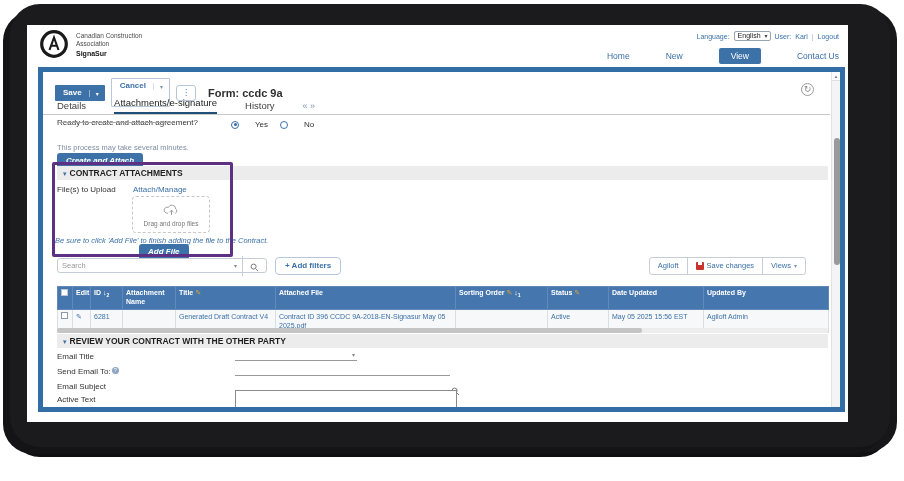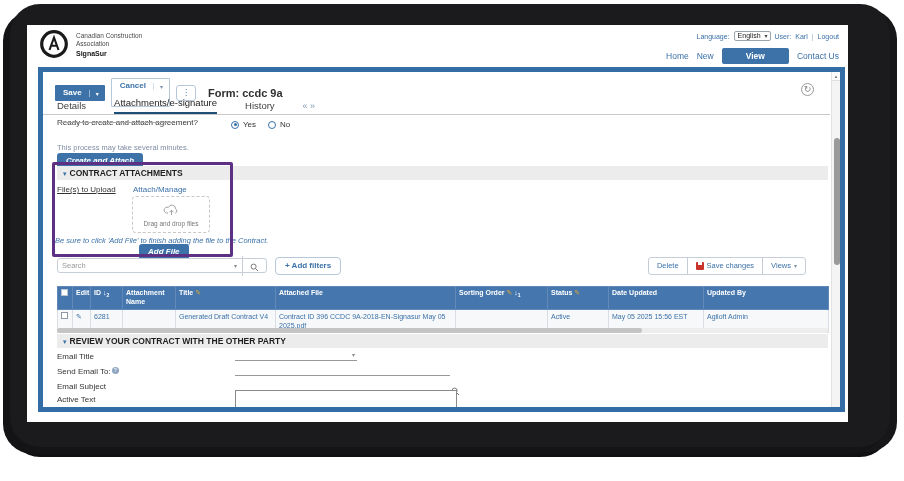--- a/index.html
+++ b/index.html
@@ -19,23 +19,23 @@
   .logo-wrap { position:absolute; left:12px; top:4px; display:flex; gap:7px; }
   .logo-text { padding-top:3px; }
   .org-line { font-size:6.5px; color:#4a4a4a; line-height:1.3; }
   .product { font-size:7px; font-weight:bold; color:#141414; margin-top:1px; }
 
   .top-right { position:absolute; right:9px; top:6px; text-align:right; }
   .lang-row { font-size:7px; color:#3b71a8; display:flex; align-items:center; gap:4px; justify-content:flex-end; }
   .lang-select { border:1px solid #9aa4ae; border-radius:2px; padding:0 2px 1px 3px; font-size:7px; color:#222; background:#fdfdfd; }
   .lang-select .caret { font-size:6px; color:#444; margin-left:4px; }
   .sep { color:#9fb4ca; }
-  .nav-row { margin-top:7px; display:flex; gap:8px; justify-content:flex-end; align-items:center; font-size:8.5px; color:#3b71a8; }
+  .nav-row { margin-top:7px; display:flex; gap:36px; justify-content:flex-end; align-items:center; font-size:8.5px; color:#3b71a8; }
   .nav-item { cursor:pointer; }
-  .nav-item.active { background:#3d72a8; color:#fff; padding:3px 24px; border-radius:2px;font-weight:bold; }
+  .nav-item.active { background:#3d72a8; color:#fff; padding:3px 12px; border-radius:2px; }
 
   
   .main { position:absolute; left:11px; top:42px; width:807px; height:345px;
     border:5px solid #336da6; background:#fff; overflow:hidden; }
   .main-inner { position:absolute; inset:0; }
 
   
   .toolbar { position:absolute; left:12px; top:6px; display:flex; gap:6px; align-items:center; }
   .btn { display:inline-flex; align-items:flex-end; font-size:8px; border-radius:1px; cursor:pointer; }
   .btn-blue { background:#3d72a8; color:#fff; font-weight:bold; padding:3px 0 4px 8px; }
@@ -51,36 +51,36 @@
   .tabs { position:absolute; left:14px; top:25px; display:flex; gap:28px; font-size:9.5px; color:#3f3f3f; align-items:flex-end; }
   .tab { padding-bottom:4px; cursor:pointer; }
   .tab.active { color:#1c1c1c; border-bottom:3px solid #1d4f77; }
   .tab-arrows { color:#7f98b5; font-size:9px; padding-bottom:4px; }
   .divider { position:absolute; left:0; top:42px; width:787px; height:1px; background:#c9c9c9; }
 
   
   .q-label { position:absolute; left:14px; top:46px; width:150px; font-size:8px; color:#333; line-height:1.35; }
   .strike-line { position:absolute; left:14px; top:50px; width:116px; height:1px; background:#a9a9a9; }
   .radios { position:absolute; left:188px; top:48px; display:flex; gap:12px; font-size:8px; color:#333; align-items:center; }
-  .radio-opt { display:flex; align-items:center; gap:4px; cursor:pointer; }
+  .radio-opt { display:flex; align-items:center; gap:16px; cursor:pointer; }
   .radio { width:8px; height:8px; border:1px solid #3b71a8; border-radius:50%; background:#fff; position:relative; }
   .radio.checked::after { content:""; position:absolute; inset:1.5px; border-radius:50%; background:#2f6da8; }
   .process-note { position:absolute; left:14px; top:71px; font-size:7.5px; color:#7e8ea4; }
   .btn-create { position:absolute; left:14px; top:81px; }
   .btn-solid { background:#3d72a8; color:#fff; font-weight:bold; font-size:8px; padding:3px 9px 4px; border-radius:3px; border:none; cursor:pointer;font-style:italic; }
 
   
   .section-bar { position:absolute; left:14px; width:771px; height:14px; background:#ececec;
     font-size:8.5px; font-weight:bold; color:#1e1e1e; padding:2px 6px; }
   .section-bar .sec-caret { color:#3b71a8; font-size:7px; font-weight:normal; margin-right:3px; }
   .bar-contract { top:94px; }
   .bar-review { top:262px; }
 
   
-  .upload-label { position:absolute; left:14px; top:113px; font-size:8px; color:#333;text-decoration:underline; }
+  .upload-label { position:absolute; left:14px; top:113px; font-size:8px; color:#333; }
   .attach-manage { position:absolute; left:90px; top:113px; font-size:8px; color:#3b71a8; cursor:pointer; }
   .dropzone { position:absolute; left:89px; top:124px; width:78px; height:37px; border:1.5px dashed #c7c7c7;
     border-radius:4px; text-align:center; padding-top:4px; cursor:pointer; }
   .dropzone-text { font-size:6.5px; color:#777; margin-top:1px; }
   .upload-note { position:absolute; left:12px; top:164px; font-size:7.5px; color:#3b71a8;font-style:italic; }
   .btn-addfile { position:absolute; left:96px; top:172px; }
   .purple-box { position:absolute; left:9px; top:90px; width:181px; height:95px;
     border:3px solid #5e3084; border-radius:2px; pointer-events:none; z-index:6; }
 
   
@@ -240,21 +240,21 @@
         <span class="search-caret">▾</span>
         <span class="search-mag">
           <svg width="9" height="9" viewBox="0 0 10 10">
             <circle cx="4" cy="4" r="2.8" fill="none" stroke="#777" stroke-width="1.1"></circle>
             <line x1="6.1" y1="6.1" x2="9" y2="9" stroke="#777" stroke-width="1.1"></line>
           </svg>
         </span>
       </div>
       <button class="btn-addfilters">+ Add filters</button>
       <div class="actions-group">
-        <span class="action-item">Delete</span>
+        <span class="action-item">Agiloft</span>
         <span class="action-item">
           <span class="floppy">
               <span></span>
             </span>
           <span>Save changes</span>
         </span>
         <span class="action-item">
           <span>Views</span>
           <span class="views-caret">▾</span>
         </span>

